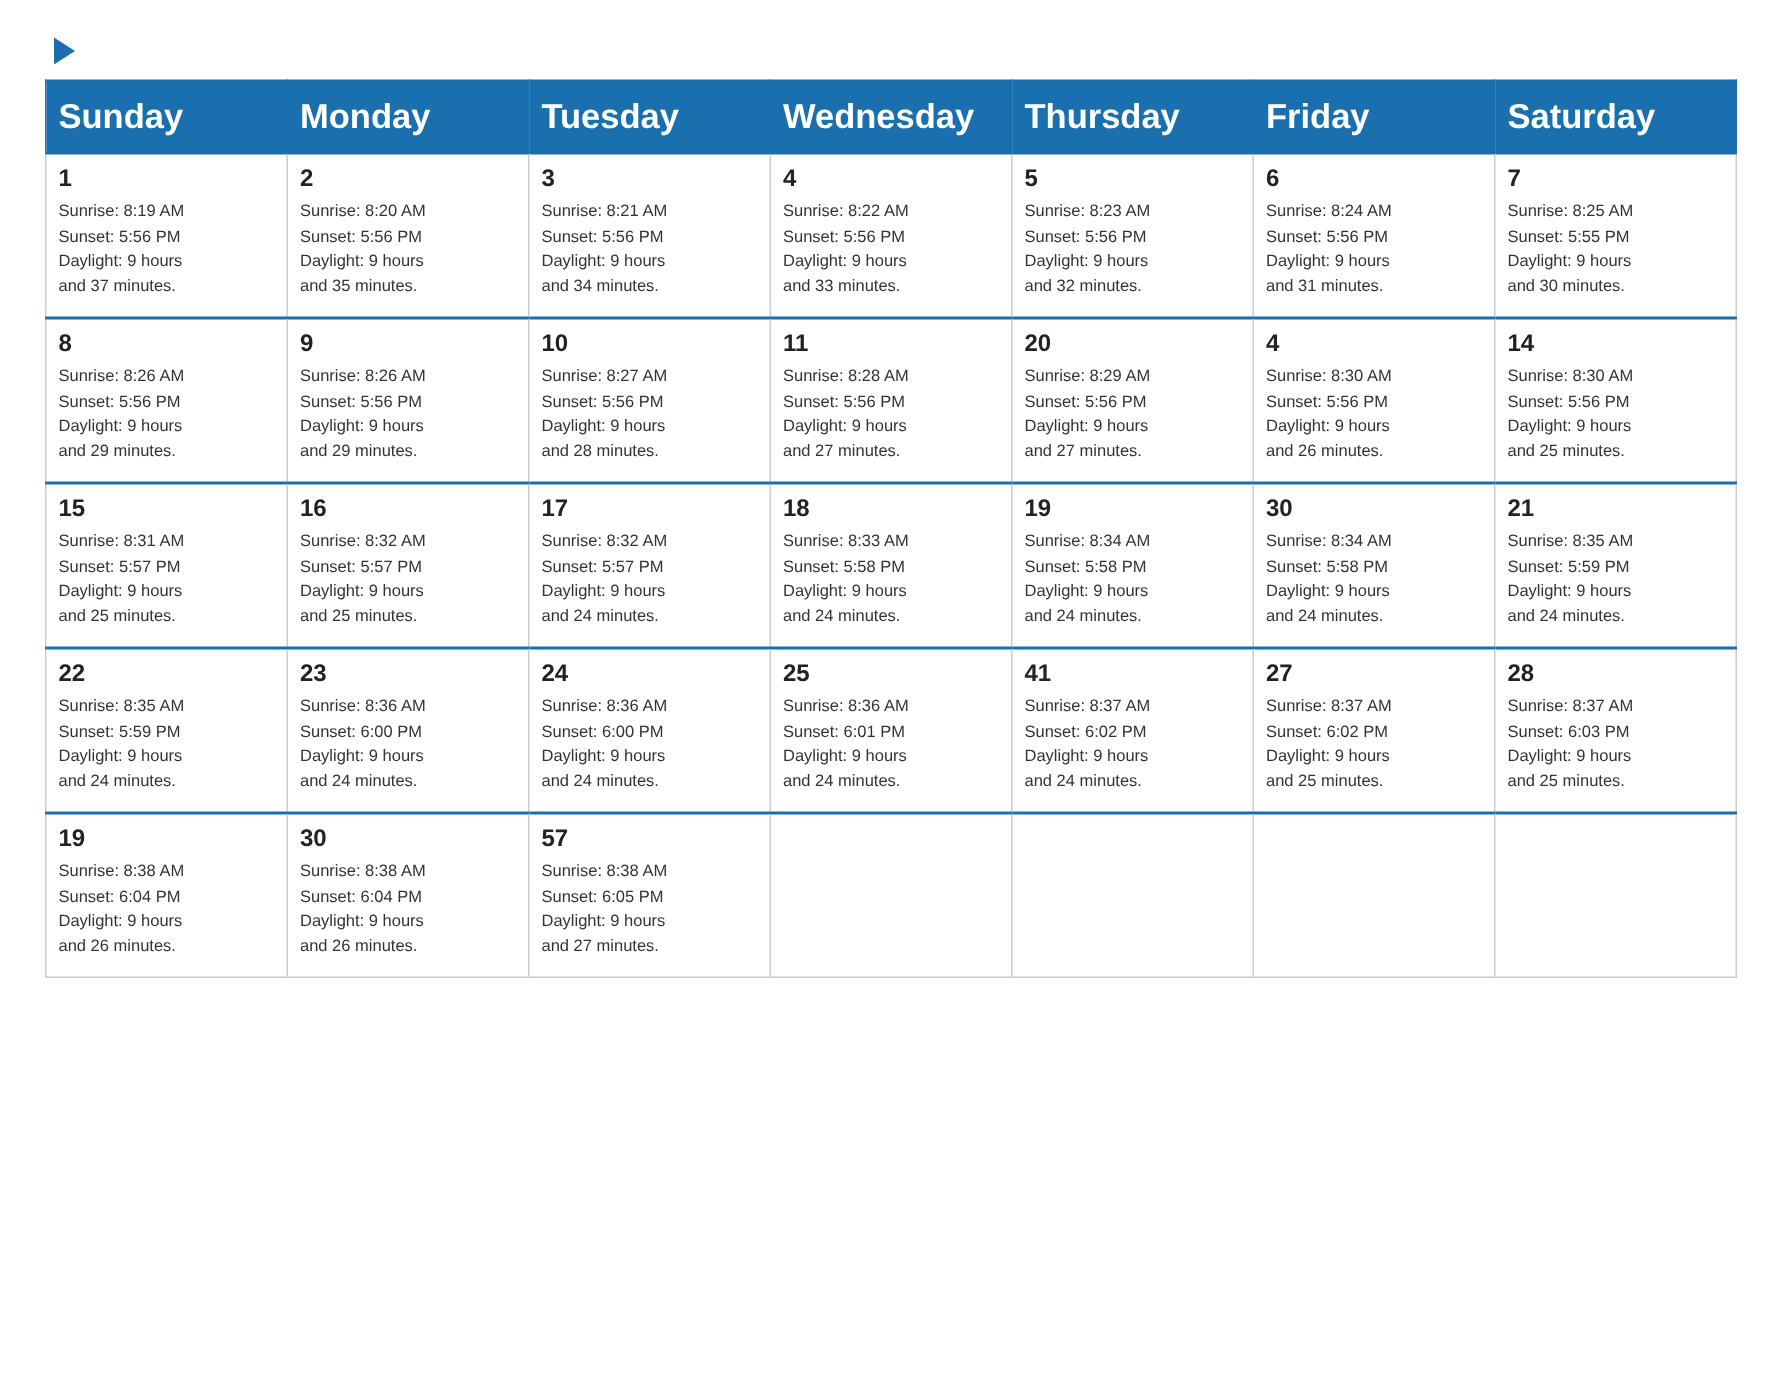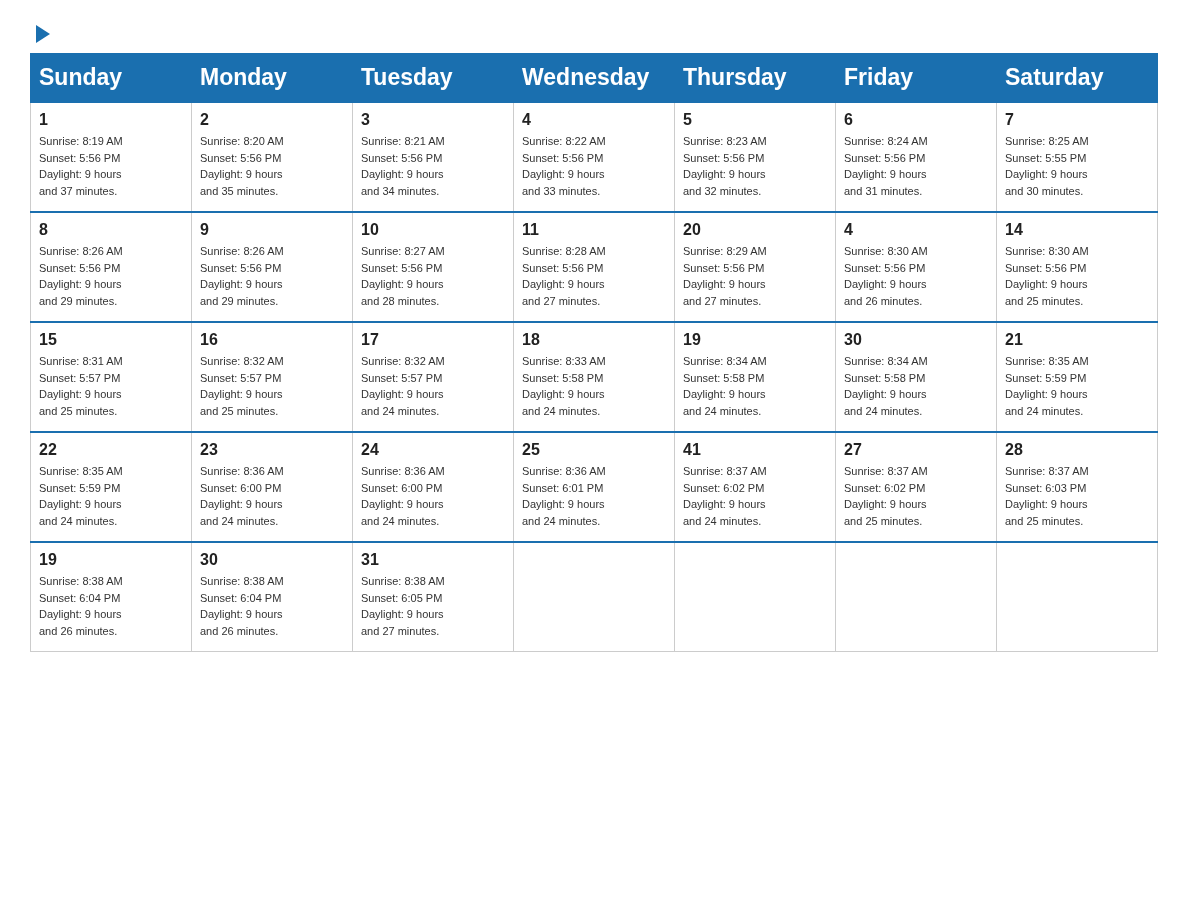--- a/index.html
+++ b/index.html
@@ -407,21 +407,21 @@
         <td>
           <span class="day-number">30</span>
           <div class="day-info">
             Sunrise: 8:38 AM<br>
             Sunset: 6:04 PM<br>
             Daylight: 9 hours<br>
             and 26 minutes.
           </div>
         </td>
         <td>
-          <span class="day-number">31</span>
+          <span class="day-number">57</span>
           <div class="day-info">
             Sunrise: 8:38 AM<br>
             Sunset: 6:05 PM<br>
             Daylight: 9 hours<br>
             and 27 minutes.
           </div>
         </td>
         <td class="empty-cell"></td>
         <td class="empty-cell"></td>
         <td class="empty-cell"></td>

